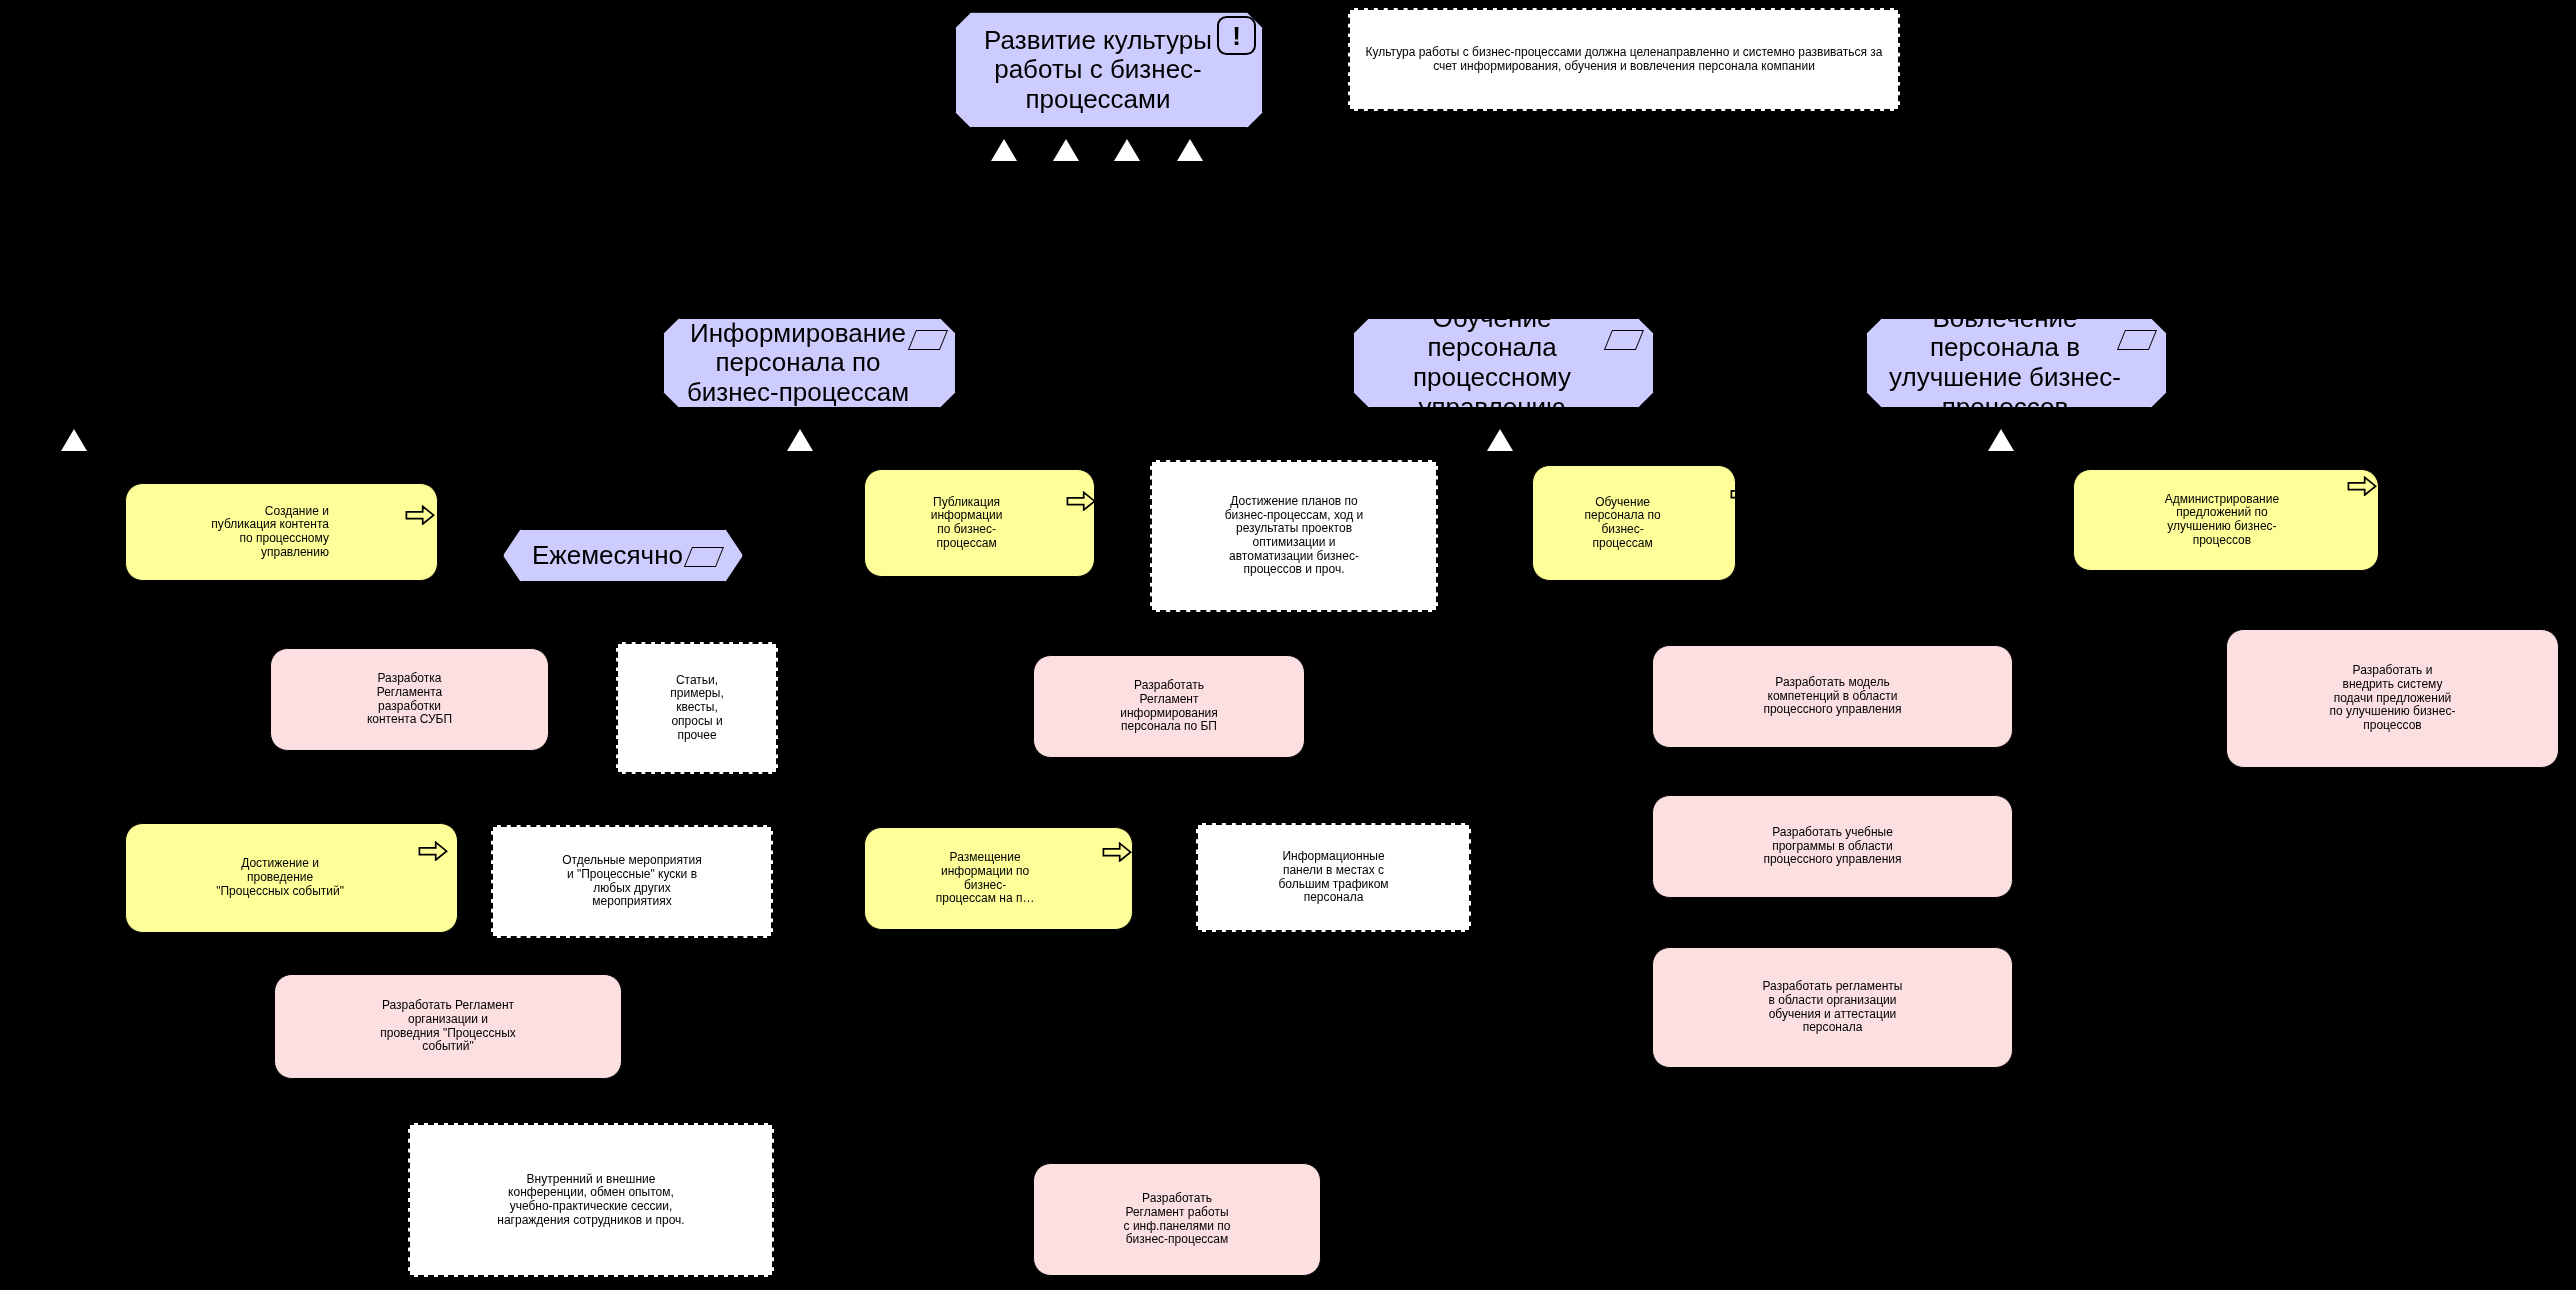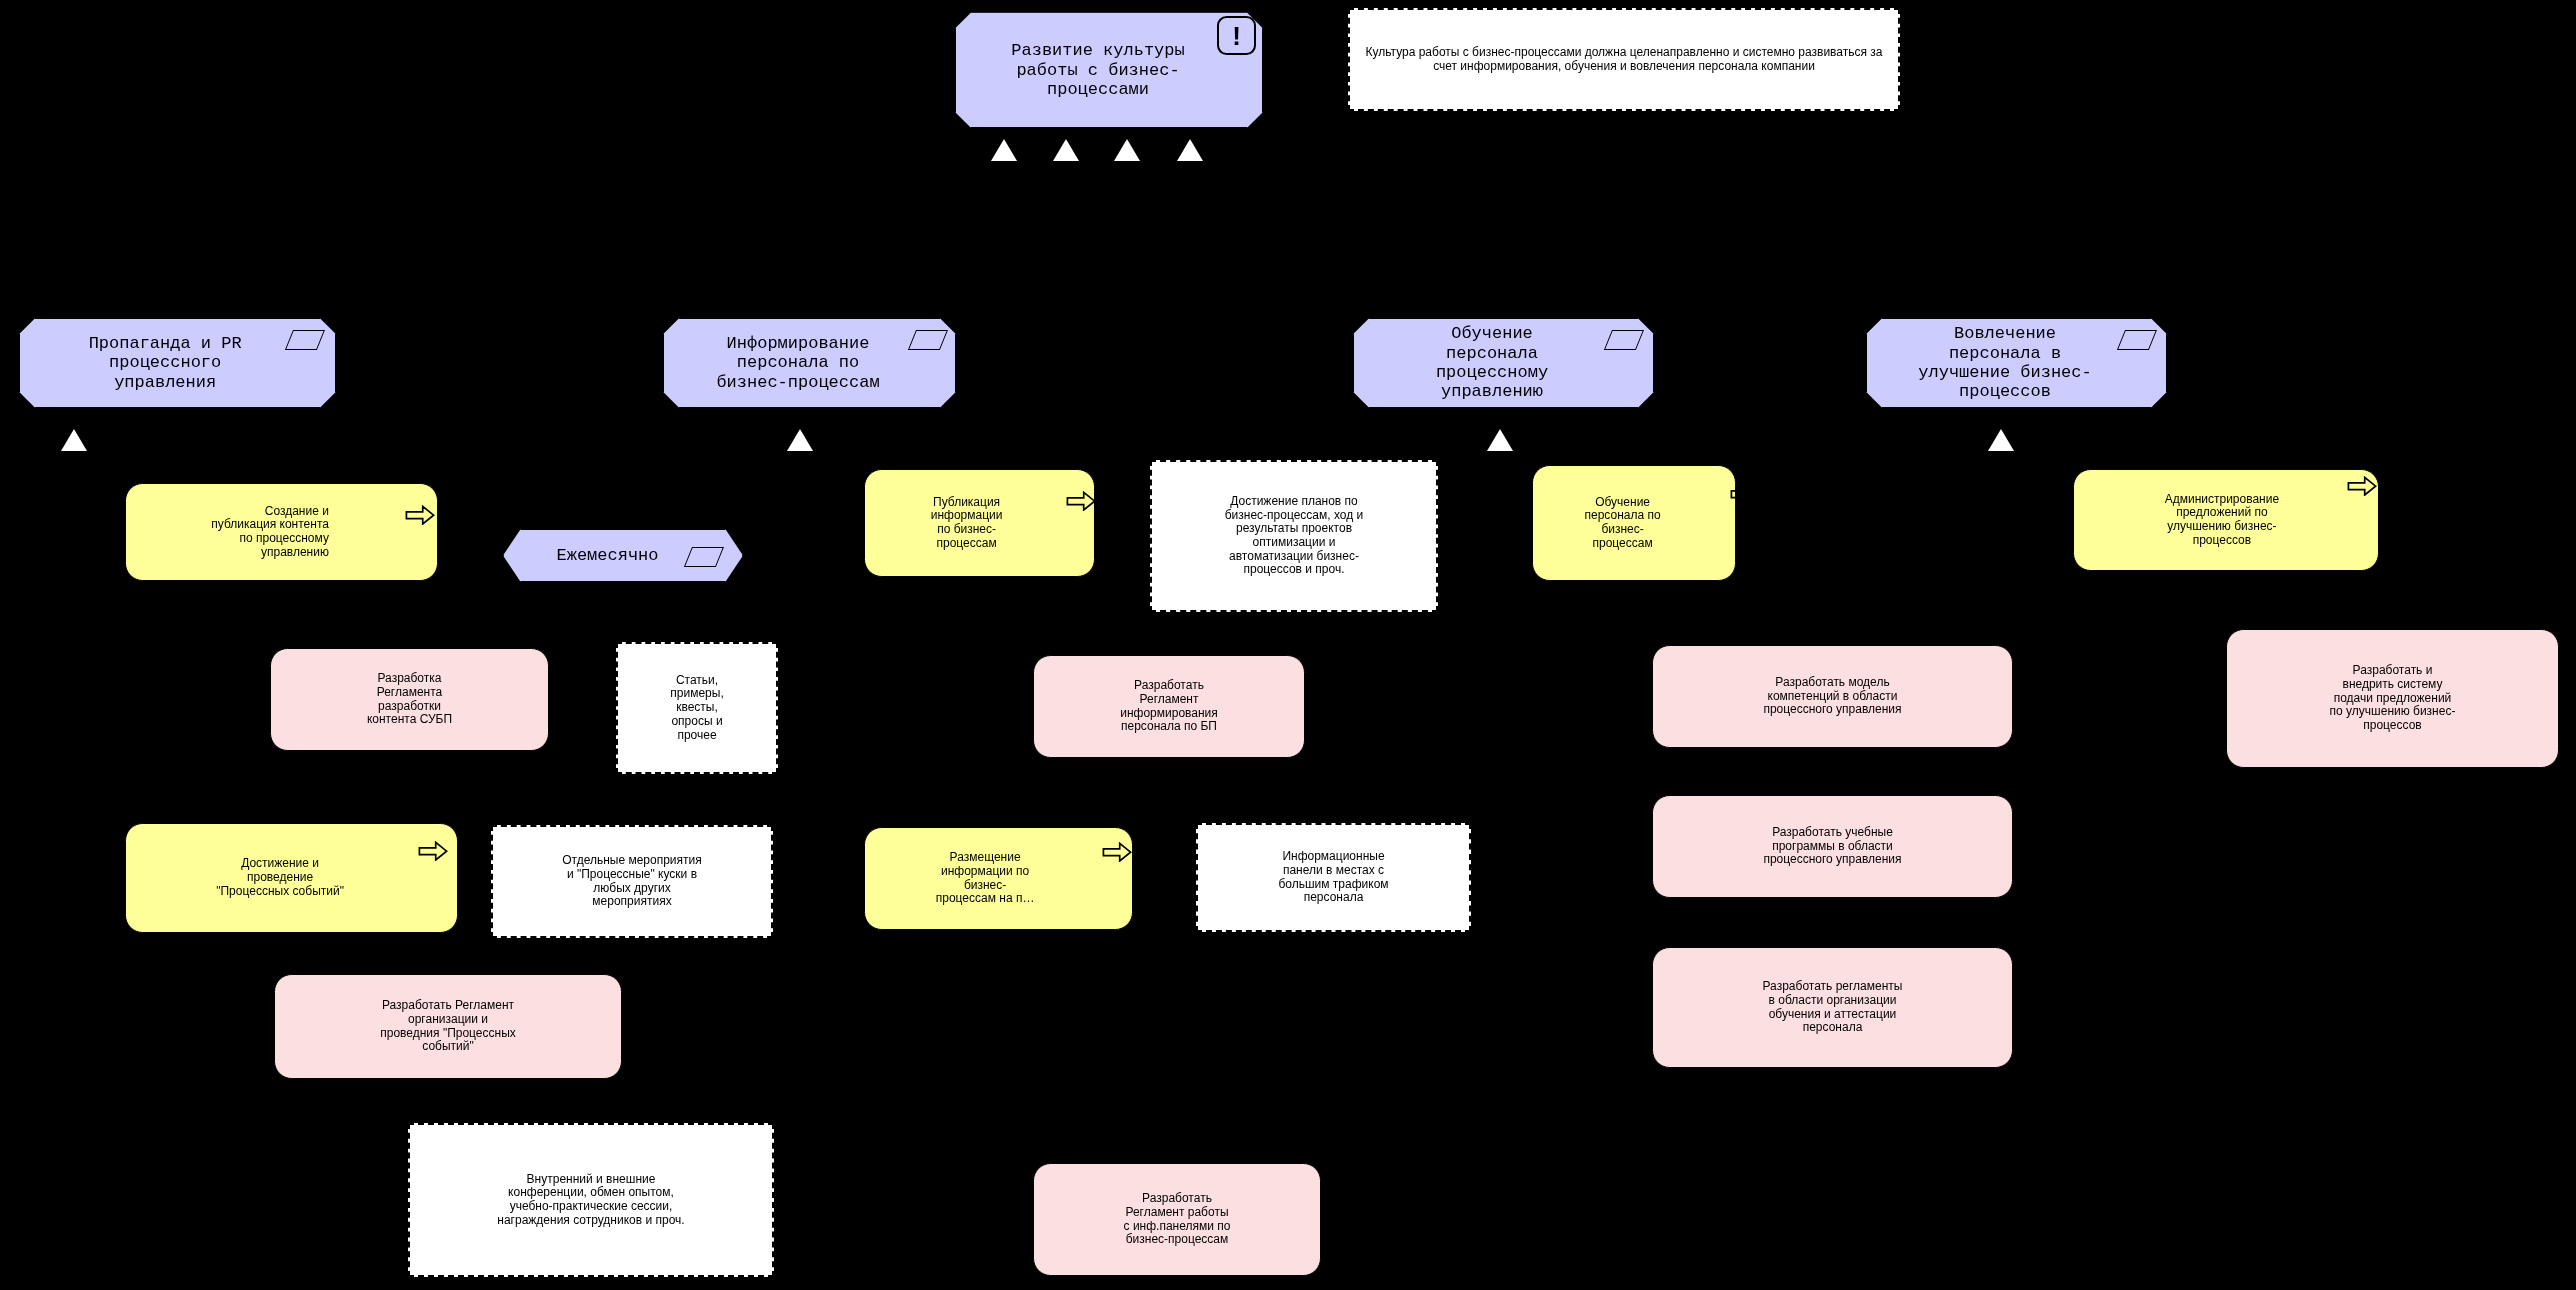--- a/index.html
+++ b/index.html
@@ -94,21 +94,21 @@
     background: transparent;
     border: 1.4px solid #000000;
     transform: skewX(-22deg);
   }
   .icon-arrow {
     position: absolute;
     width: 30px; height: 20.4px;
   }
   .icon-arrow svg { display: block; }
 
-  .t12 { font-size: 17px; font-family: Liberation Mono, monospace; }
+  .t12 { font-size: 26px; }
   .t11 { font-size: 12px; }
 </style>
 </head>
 <body>
 
 <div id="canvas">
 
   <div class="oct-wrap" style="left:955px; top:12.2px; width:308px; height:116px;">
     <div class="oct node t12" style="padding:6.8px 41px 6.8px 19px;">Развитие культуры
 работы с бизнес-
@@ -118,26 +118,20 @@
     </div>
   </div>
 
   <div class="tri" style="left:991px; top:139px;"></div>
   <div class="tri" style="left:1053px; top:139px;"></div>
   <div class="tri" style="left:1114px; top:139px;"></div>
   <div class="tri" style="left:1177px; top:139px;"></div>
 
   <div class="node note t11" style="left:1348px; top:8.2px; width:552px; height:103px; padding:4.1px 15px;">Культура работы с бизнес-процессами должна целенаправленно и системно развиваться за счет информирования, обучения и вовлечения персонала компании</div>
 
-  <div class="oct-wrap" style="left:19px; top:318px; width:317px; height:90px;">
-    <div class="oct node t12" style="padding:5.4px 41px 5.4px 16.3px;">Пропаганда и PR
-процессного
-управления</div>
-    <div class="icon-para" style="right:15px; top:12.2px;"></div>
-  </div>
   <div class="tri" style="left:61px; top:429px;"></div>
 
   <div class="node card-yellow t11" style="left:125px; top:483px; width:313px; height:98px; padding:4.1px 35px 4.1px 12.2px;text-align:right;">Создание и
 публикация контента
 по процессному
 управлению</div>
   <div class="icon-arrow" style="left:405px; top:505px;">
     <svg width="30" height="20.4" viewBox="0 0 44 30">
       <path d="M2 10 L26 10 L26 2 L42 15 L26 28 L26 20 L2 20 Z" fill="none" stroke="#000" stroke-width="2.5"></path>
     </svg>

